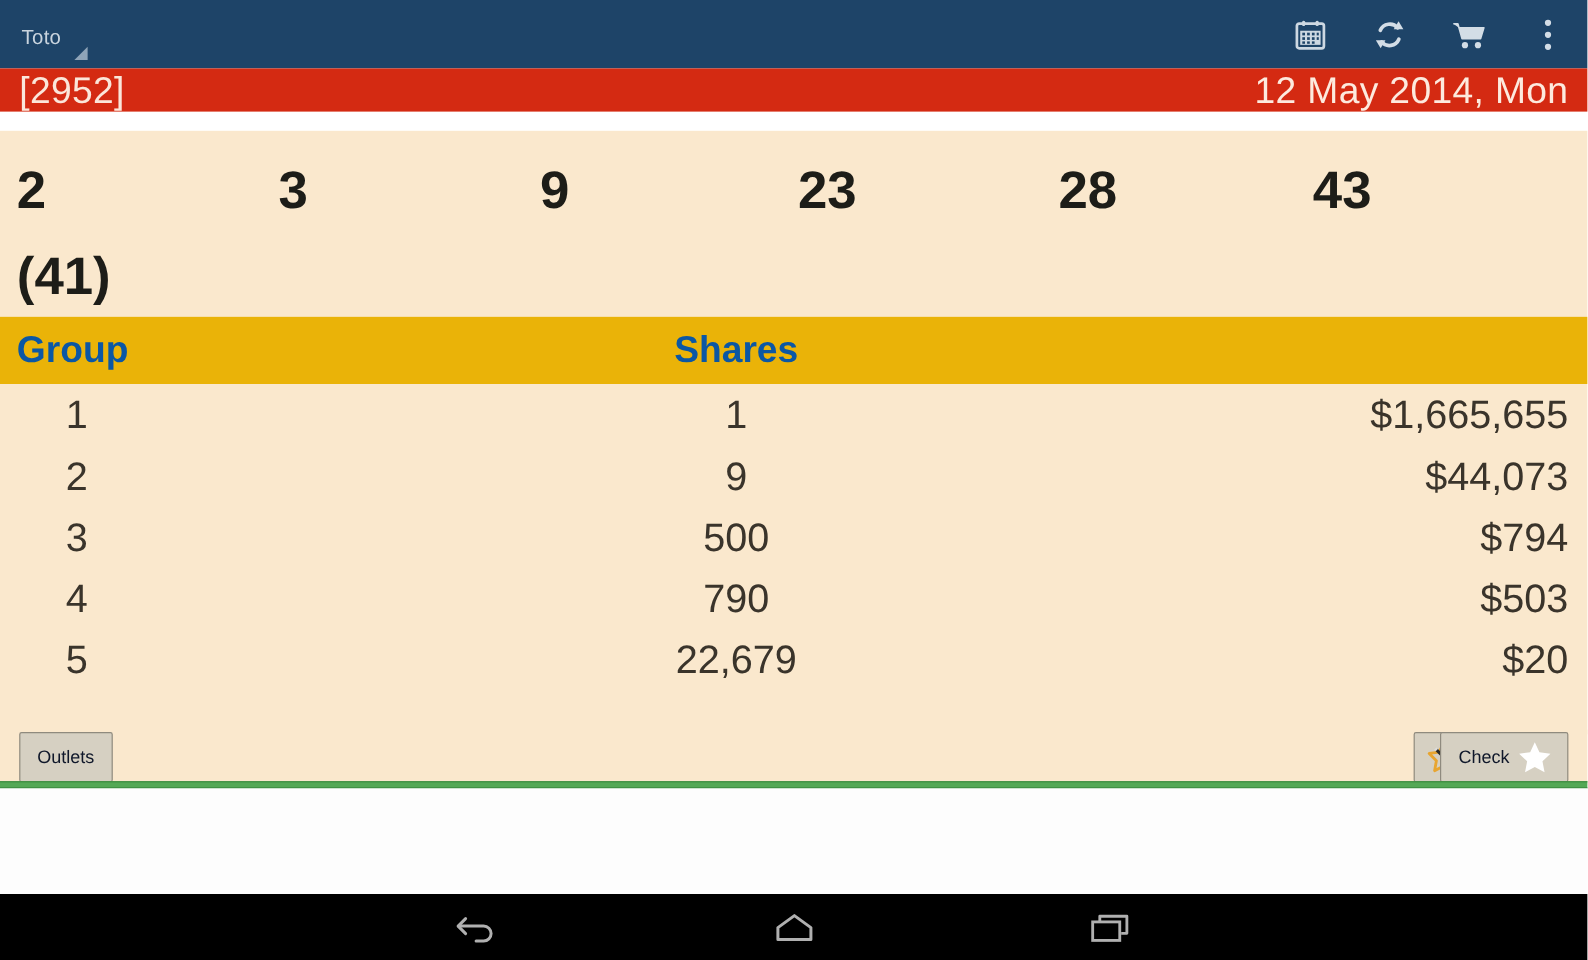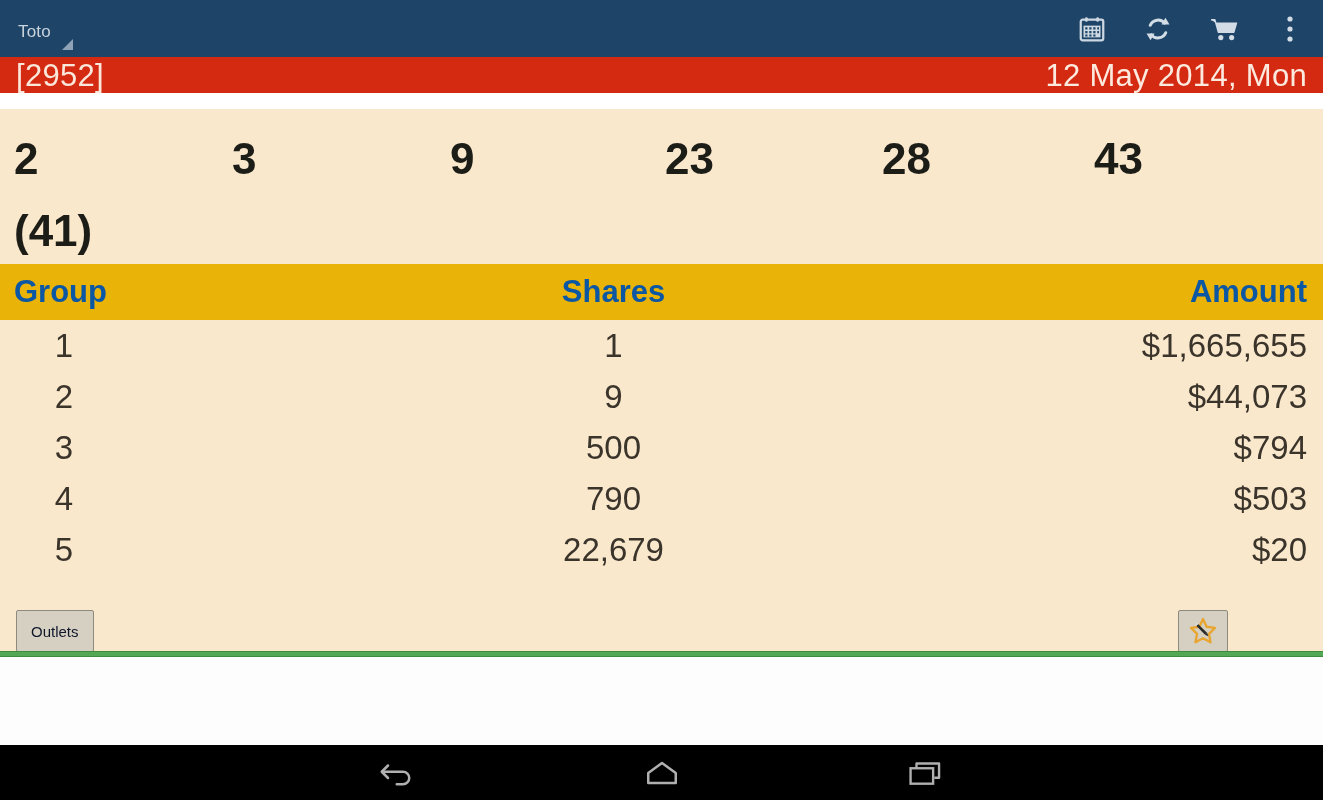--- a/index.html
+++ b/index.html
@@ -234,21 +234,20 @@
       <span class="win-num" style="left:1094px">43</span>
     </div>
     <div class="add-row">
       <span class="add-num">(41)</span>
     </div>
   </div>
 
   <div class="tbl-head">
     <span class="th th-group">Group</span>
     <span class="th th-shares">Shares</span>
-    <span class="th th-amount">Amount</span>
   </div>
 
   <div class="tbl-body">
     <div class="row">
       <span class="cell cell-group">1</span>
       <span class="cell cell-shares">1</span>
       <span class="cell cell-amount">$1,665,655</span>
     </div>
     <div class="row">
       <span class="cell cell-group">2</span>
@@ -282,20 +281,26 @@
       <svg width="30" height="30" viewBox="0 0 24 24">
         <polygon points="12,2.4 14.9,8.6 21.6,9.5 16.8,14.3 18,21 12,17.8 6,21 7.2,14.3 2.4,9.5 9.1,8.6" fill="none" stroke="#e8a530" stroke-width="1.9" stroke-linejoin="round"></polygon>
         <g transform="rotate(-45 12 12)">
           <rect x="11.1" y="5.2" width="2.1" height="10.4" fill="#2b2b28"></rect>
           <rect x="11.1" y="4.0" width="2.1" height="1.4" fill="#dcdcdc"></rect>
           <polygon points="11.1,15.6 13.2,15.6 12.15,18.0" fill="#2b2b28"></polygon>
         </g>
       </svg>
     </div>
 
+    <div class="btn btn-check">
+      <span class="lbl">Check</span>
+      <svg width="34" height="32" viewBox="0 0 24 24">
+        <polygon points="12,2.6 14.9,8.9 21.8,9.8 16.8,14.6 18.1,21.4 12,18.1 5.9,21.4 7.2,14.6 2.2,9.8 9.1,8.9" fill="#ffffff"></polygon>
+      </svg>
+    </div>
 
   </div>
 
   <div class="greenline"></div>
   <div class="whitearea"></div>
 
   <div class="navbar">
     <div class="nav-btn">
       <svg width="40" height="30" viewBox="0 0 32 24">
         <path d="M8 6 L3 11 L8 16" fill="none" stroke="#b0b0b0" stroke-width="2" stroke-linecap="round" stroke-linejoin="round"></path>

